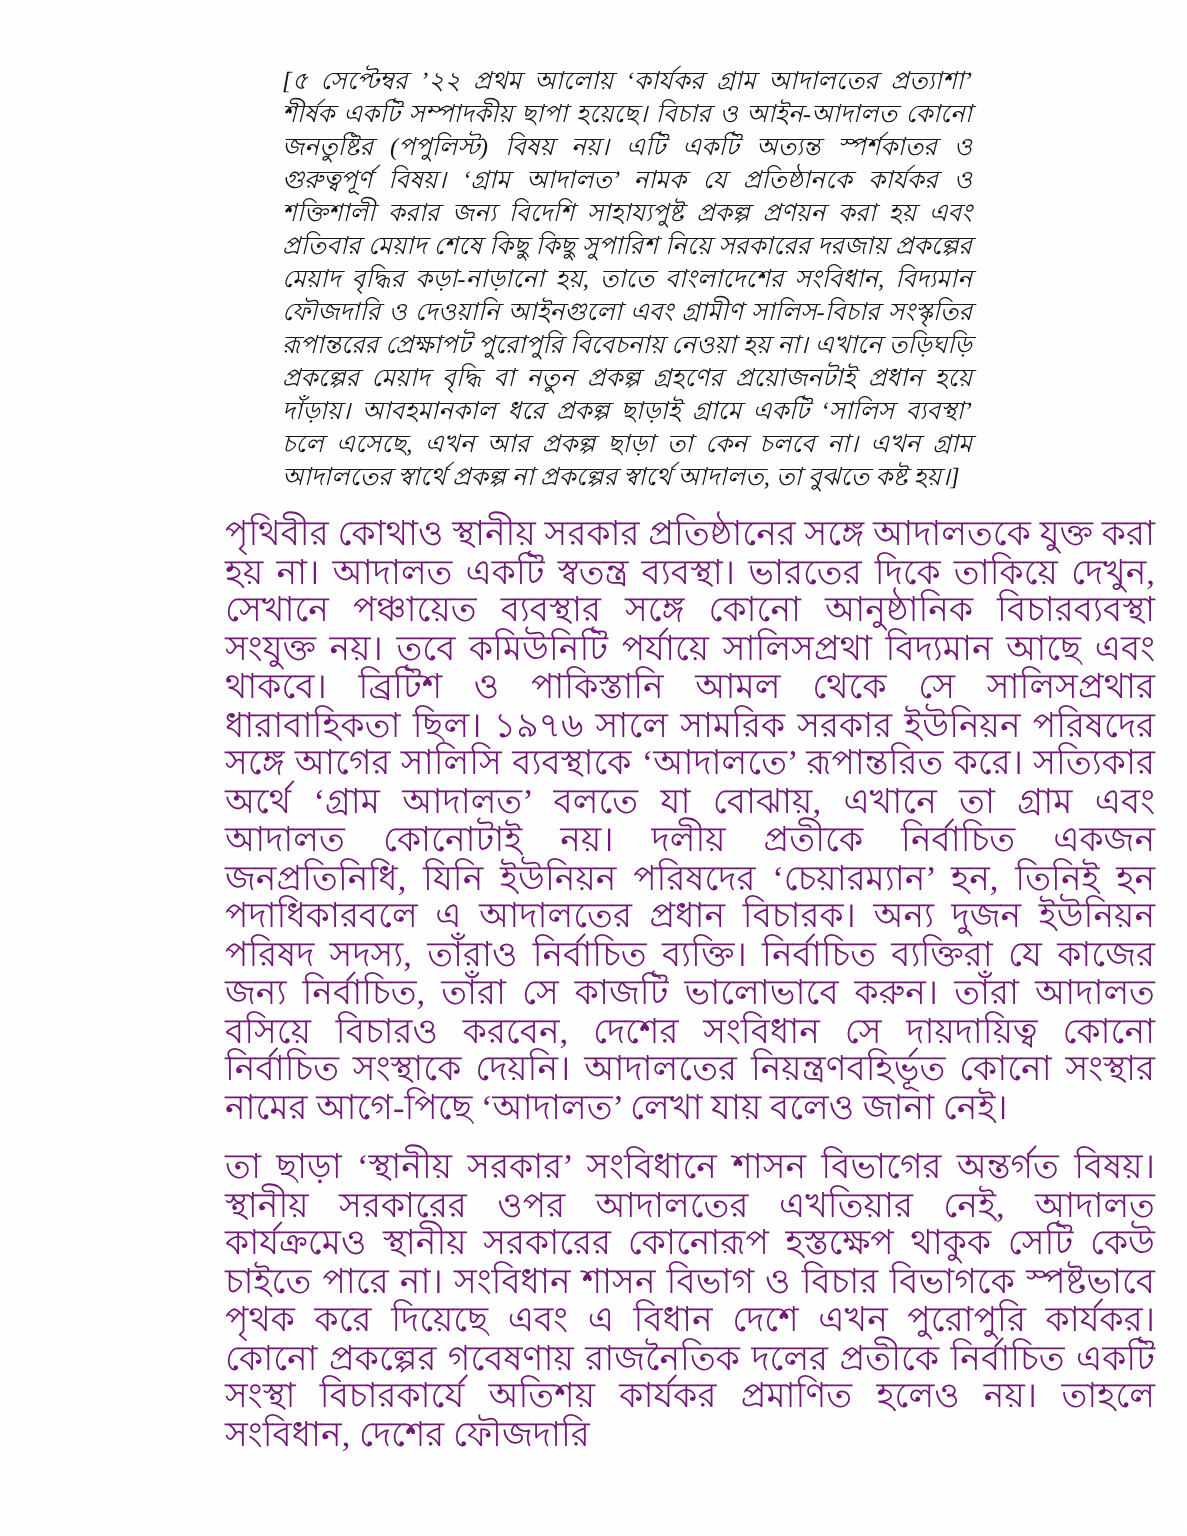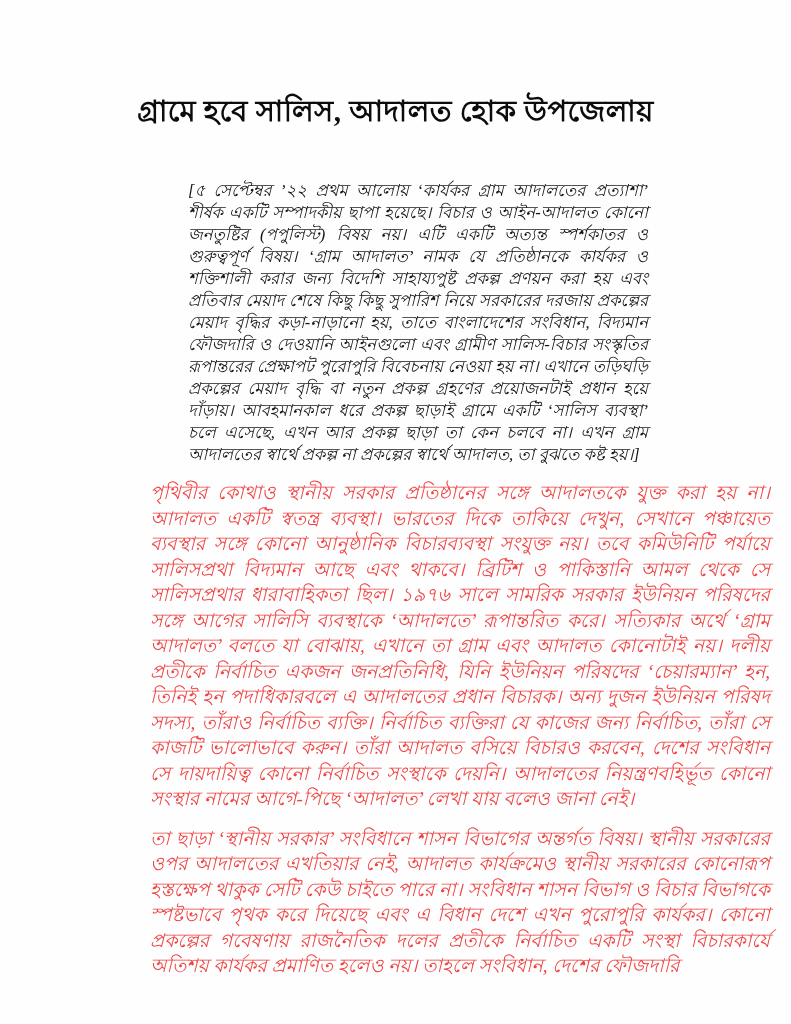--- a/index.html
+++ b/index.html
@@ -34,32 +34,30 @@
     line-height: 22px;
     color: #161616;
   }
   .body-text {
     margin: 0 21px 0 150px; 
   }
   .body-text p {
     margin: 0;
     padding-top: 14px;
     text-align: justify;
-    font-size: 19px;
+    font-size: 23px;
     line-height: 25.5px;
-    color: #ef4444;
-    font-style: italic;
+    color: #701a75;
   }
 </style>
 </head>
 <body>
 
 <div class="page">
 
-  <h1 class="title">গ্রামে হবে সালিস, আদালত হোক উপজেলায়</h1>
 
   <div class="editor-note">[৫ সেপ্টেম্বর ’২২ প্রথম আলোয় ‘কার্যকর গ্রাম আদালতের প্রত্যাশা’ শীর্ষক একটি সম্পাদকীয় ছাপা হয়েছে। বিচার ও আইন-আদালত কোনো জনতুষ্টির (পপুলিস্ট) বিষয় নয়। এটি একটি অত্যন্ত স্পর্শকাতর ও গুরুত্বপূর্ণ বিষয়। ‘গ্রাম আদালত’ নামক যে প্রতিষ্ঠানকে কার্যকর ও শক্তিশালী করার জন্য বিদেশি সাহায্যপুষ্ট প্রকল্প প্রণয়ন করা হয় এবং প্রতিবার মেয়াদ শেষে কিছু কিছু সুপারিশ নিয়ে সরকারের দরজায় প্রকল্পের মেয়াদ বৃদ্ধির কড়া-নাড়ানো হয়, তাতে বাংলাদেশের সংবিধান, বিদ্যমান ফৌজদারি ও দেওয়ানি আইনগুলো এবং গ্রামীণ সালিস-বিচার সংস্কৃতির রূপান্তরের প্রেক্ষাপট পুরোপুরি বিবেচনায় নেওয়া হয় না। এখানে তড়িঘড়ি প্রকল্পের মেয়াদ বৃদ্ধি বা নতুন প্রকল্প গ্রহণের প্রয়োজনটাই প্রধান হয়ে দাঁড়ায়। আবহমানকাল ধরে প্রকল্প ছাড়াই গ্রামে একটি ‘সালিস ব্যবস্থা’ চলে এসেছে, এখন আর প্রকল্প ছাড়া তা কেন চলবে না। এখন গ্রাম আদালতের স্বার্থে প্রকল্প না প্রকল্পের স্বার্থে আদালত, তা বুঝতে কষ্ট হয়।]</div>
 
   <div class="body-text">
     <p>পৃথিবীর কোথাও স্থানীয় সরকার প্রতিষ্ঠানের সঙ্গে আদালতকে যুক্ত করা হয় না। আদালত একটি স্বতন্ত্র ব্যবস্থা। ভারতের দিকে তাকিয়ে দেখুন, সেখানে পঞ্চায়েত ব্যবস্থার সঙ্গে কোনো আনুষ্ঠানিক বিচারব্যবস্থা সংযুক্ত নয়। তবে কমিউনিটি পর্যায়ে সালিসপ্রথা বিদ্যমান আছে এবং থাকবে। ব্রিটিশ ও পাকিস্তানি আমল থেকে সে সালিসপ্রথার ধারাবাহিকতা ছিল। ১৯৭৬ সালে সামরিক সরকার ইউনিয়ন পরিষদের সঙ্গে আগের সালিসি ব্যবস্থাকে ‘আদালতে’ রূপান্তরিত করে। সত্যিকার অর্থে ‘গ্রাম আদালত’ বলতে যা বোঝায়, এখানে তা গ্রাম এবং আদালত কোনোটাই নয়। দলীয় প্রতীকে নির্বাচিত একজন জনপ্রতিনিধি, যিনি ইউনিয়ন পরিষদের ‘চেয়ারম্যান’ হন, তিনিই হন পদাধিকারবলে এ আদালতের প্রধান বিচারক। অন্য দুজন ইউনিয়ন পরিষদ সদস্য, তাঁরাও নির্বাচিত ব্যক্তি। নির্বাচিত ব্যক্তিরা যে কাজের জন্য নির্বাচিত, তাঁরা সে কাজটি ভালোভাবে করুন। তাঁরা আদালত বসিয়ে বিচারও করবেন, দেশের সংবিধান সে দায়দায়িত্ব কোনো নির্বাচিত সংস্থাকে দেয়নি। আদালতের নিয়ন্ত্রণবহির্ভূত কোনো সংস্থার নামের আগে-পিছে ‘আদালত’ লেখা যায় বলেও জানা নেই।</p>
     <p>তা ছাড়া ‘স্থানীয় সরকার’ সংবিধানে শাসন বিভাগের অন্তর্গত বিষয়। স্থানীয় সরকারের ওপর আদালতের এখতিয়ার নেই, আদালত কার্যক্রমেও স্থানীয় সরকারের কোনোরূপ হস্তক্ষেপ থাকুক সেটি কেউ চাইতে পারে না। সংবিধান শাসন বিভাগ ও বিচার বিভাগকে স্পষ্টভাবে পৃথক করে দিয়েছে এবং এ বিধান দেশে এখন পুরোপুরি কার্যকর। কোনো প্রকল্পের গবেষণায় রাজনৈতিক দলের প্রতীকে নির্বাচিত একটি সংস্থা বিচারকার্যে অতিশয় কার্যকর প্রমাণিত হলেও নয়। তাহলে সংবিধান, দেশের ফৌজদারি</p>
   </div>
 
 </div>
 

